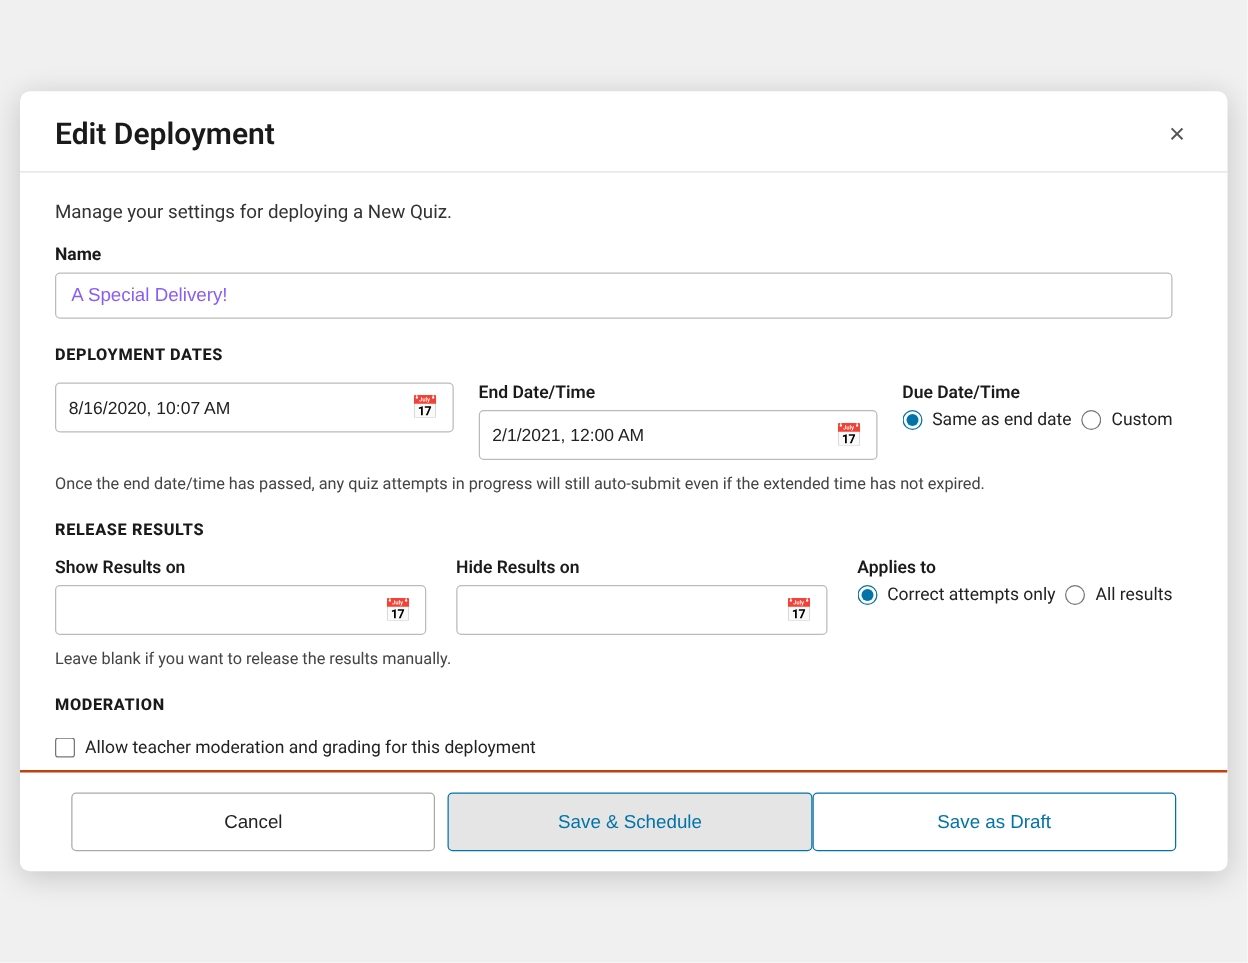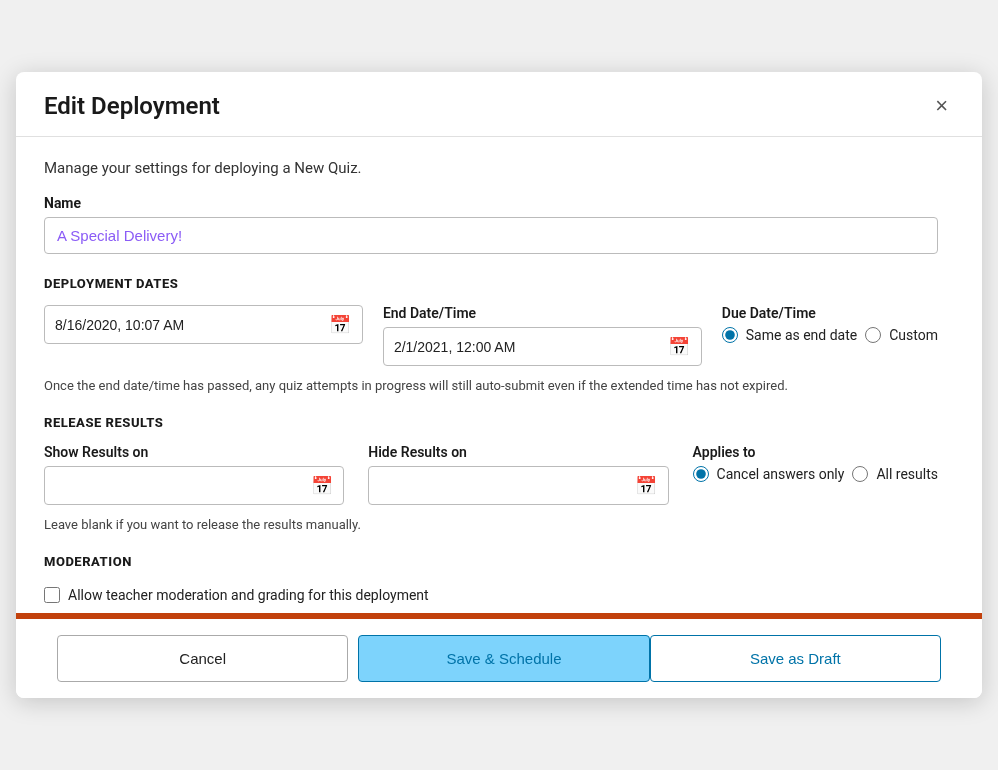--- a/index.html
+++ b/index.html
@@ -176,40 +176,40 @@
       font-size: 15px;
       color: #333;
       cursor: pointer;
       margin-top: 14px;
       margin-bottom: 8px;
       text-align: center;
     }
     .modal-footer {
       display: flex;
       gap: 0;
-      border-top: 6px solid #c2410c;
+      border-top: 2px solid #c2410c;
       padding: 16px 41px;
       background: #fff;
     }
     .footer-btn {
       flex: 1;
       padding: 14px 10px;
       font-size: 15px;
       border-radius: 4px;
       cursor: pointer;
       text-align: center;
     }
     .btn-cancel {
       background: #fff;
       border: 1px solid #aaa;
       color: #222;
       margin-right: 10px;
     }
     .btn-save-schedule {
-      background: #7dd3fc;
+      background: #e5e5e5;
       border: 1px solid #0073a8;
       color: #0073a8;
     }
     .btn-save-draft {
       background: #fff;
       border: 1px solid #0073a8;
       color: #0073a8;
     }
   </style>
 </head>
@@ -285,21 +285,21 @@
           <input type="text" style="">
           <span class="cal-icon">📅</span>
         </div>
       </div>
 
       <div class="due-date-col">
         <div class="date-field-label">Applies to</div>
         <div class="radio-group">
           <label class="radio-label">
             <input type="radio" name="applies_to" checked="" style="">
-            <span>Cancel answers only</span>
+            <span>Correct attempts only</span>
           </label>
           <label class="radio-label">
             <input type="radio" name="applies_to" style="">
             <span>All results</span>
           </label>
         </div>
       </div>
     </div>
 
     <p class="info-text">Leave blank if you want to release the results manually.</p>

